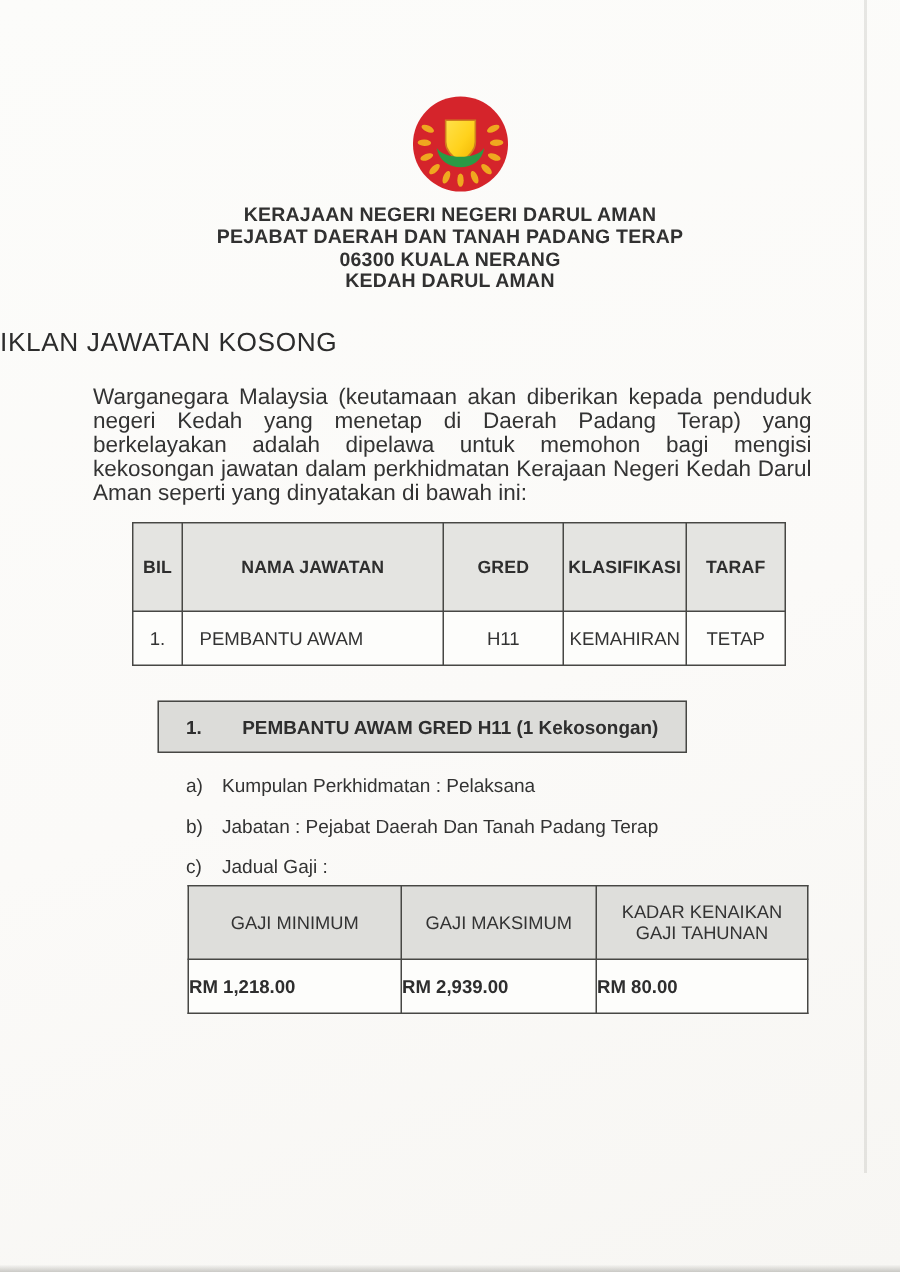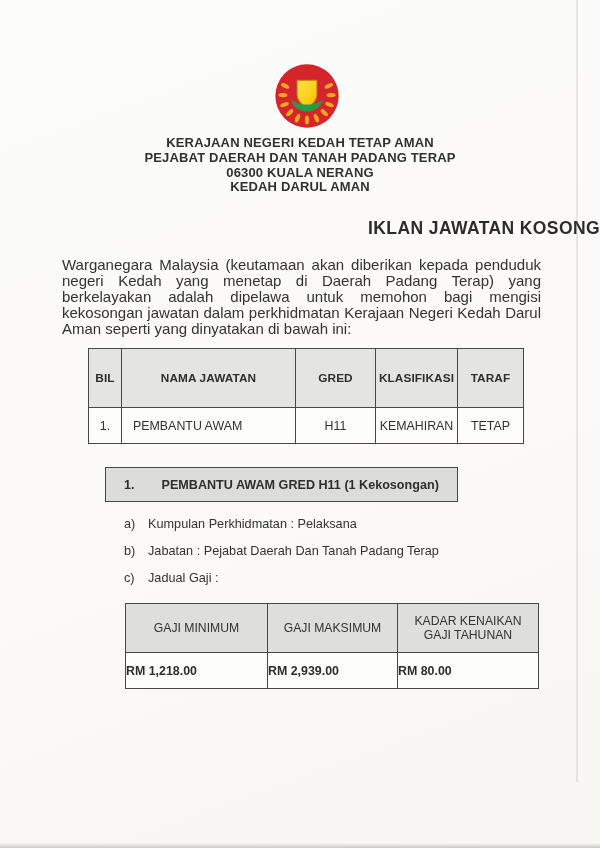--- a/index.html
+++ b/index.html
@@ -17,21 +17,21 @@
 
   
   .org-header {
     position:absolute; top:136px; left:0; width:100%;
     text-align:center; font-weight:bold; font-size:13px; line-height:14.8px;
     letter-spacing:0.15px; color:#313131;
   }
 
   .page-title {
     position:absolute; top:218px; left:0; width:100%;
-    text-align:right; font-weight:bold; font-size:17.5px; letter-spacing:0.4px;
+    text-align:left; font-weight:normal; font-size:17.5px; letter-spacing:0.4px;
     color:#2c2c2c;
   }
 
   .intro {
     position:absolute; top:257px; left:62px; width:479px;
     font-size:15px; line-height:16.1px; text-align:justify; color:#333;
   }
 
   table { border-collapse:collapse; }
   th, td { border:1px solid #474744;margin-left:46px; }
@@ -58,21 +58,21 @@
   .section-box .sec-title { margin-left:27px; }
 
   
   .detail { position:absolute; left:124px; display:flex; font-size:12.7px; color:#333; }
   .detail .lbl { width:24px; flex:0 0 24px; }
   .detail-a { top:517px; }
   .detail-b { top:544px; }
   .detail-c { top:571px; }
 
   
-  .salary-table { position:absolute; top:603px; left:125px; }
+  .salary-table { position:absolute; top:590px; left:125px; }
   .salary-table th {
     height:49px; background:#dededb; font-weight:normal; font-size:12.2px;
     line-height:14.5px; text-align:center; padding:0 8px; color:#333;
   }
   .salary-table td {
     height:36px; background:#fdfdfb; font-weight:bold; font-size:12.4px;
     text-align:left; color:#2e2e2e;
   }
 
   
@@ -115,21 +115,21 @@
         <ellipse cx="50" cy="13.5" rx="3.2" ry="6.8" transform="rotate(-65 50 50)"></ellipse>
       </g>
 
       <path d="M35 26 L65 26 L65 48 Q65 59 50 68 Q35 59 35 48 Z" fill="url(#goldgrad)" stroke="#cf7d1e" stroke-width="1.6"></path>
 
       <path d="M26 54 C30 80 70 80 74 54 C66 66 34 66 26 54 Z" fill="#2b9a45"></path>
     </svg>
   </div>
 
   <div class="org-header">
-    <div>KERAJAAN NEGERI KEDAH TETAP AMAN</div>
+    <div>KERAJAAN NEGERI NEGERI DARUL AMAN</div>
     <div>PEJABAT DAERAH DAN TANAH PADANG TERAP</div>
     <div>06300 KUALA NERANG</div>
     <div>KEDAH DARUL AMAN</div>
   </div>
 
   <div class="page-title">IKLAN JAWATAN KOSONG</div>
 
   <p class="intro">Warganegara Malaysia (keutamaan akan diberikan kepada penduduk negeri Kedah yang menetap di Daerah Padang Terap) yang berkelayakan adalah dipelawa untuk memohon bagi mengisi kekosongan jawatan dalam perkhidmatan Kerajaan Negeri Kedah Darul Aman seperti yang dinyatakan di bawah ini:</p>
 
   <table class="vacancy-table">

